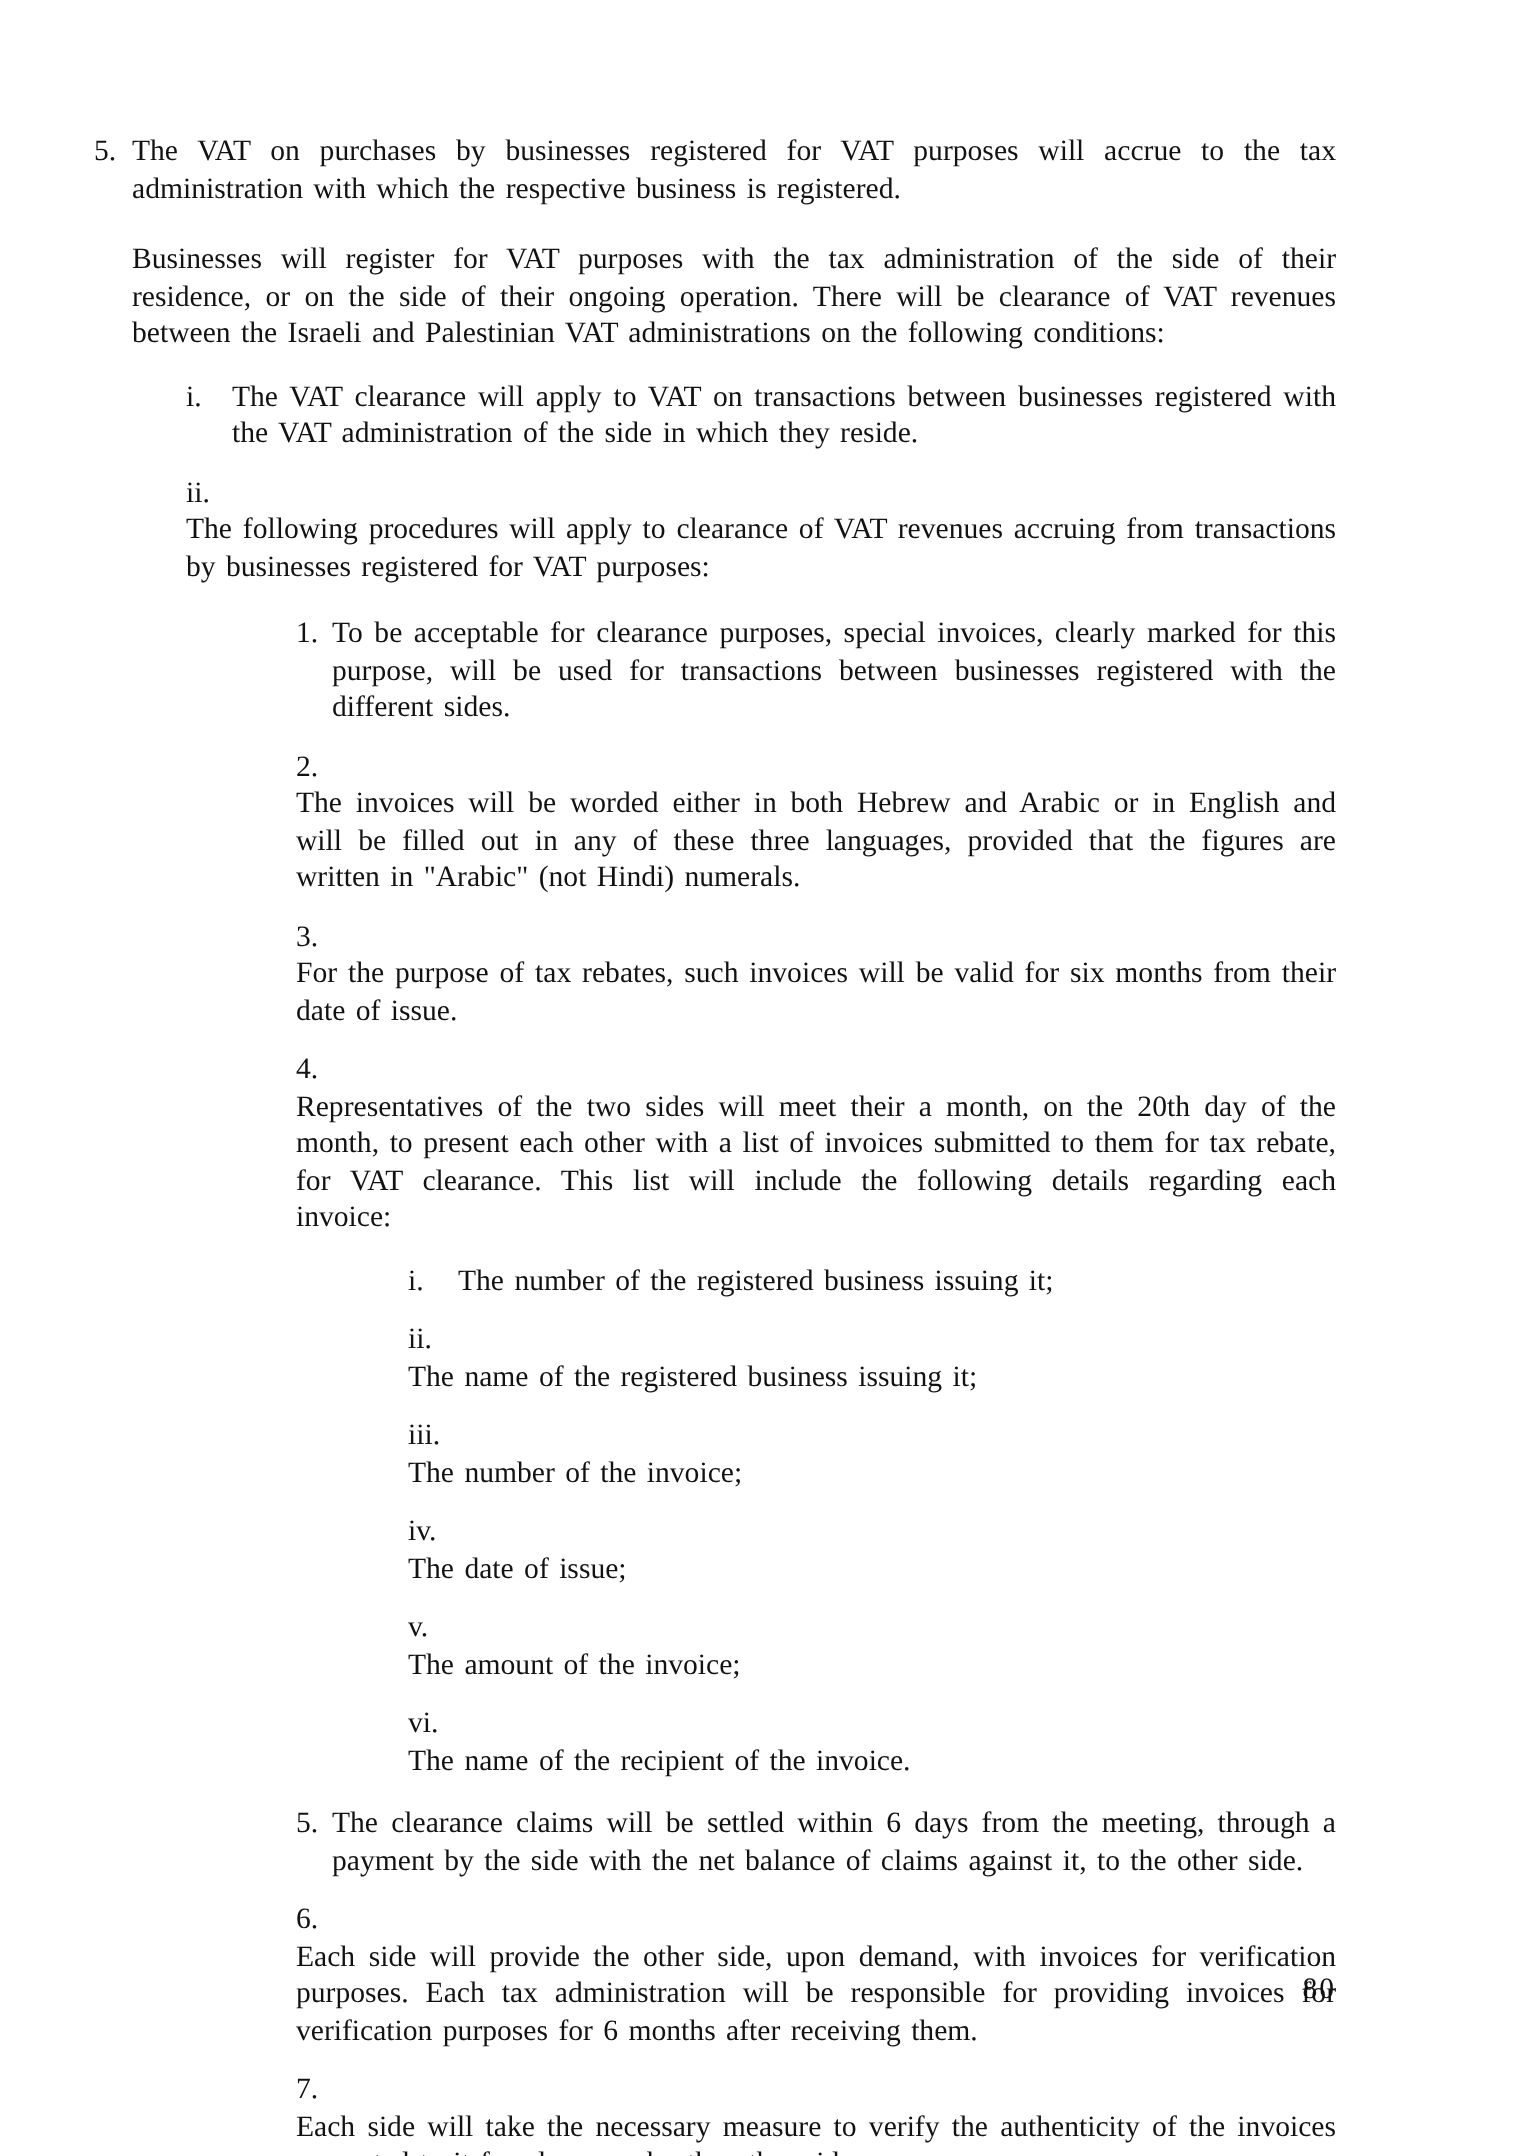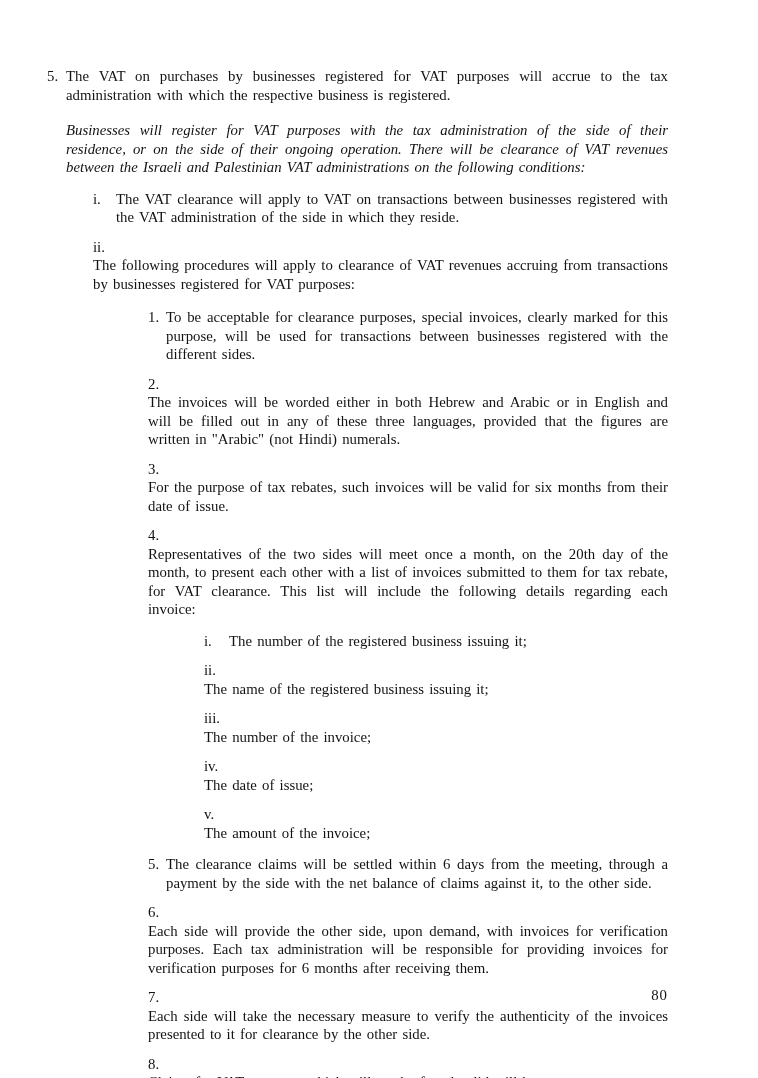--- a/index.html
+++ b/index.html
@@ -18,21 +18,21 @@
     word-spacing: 1.5px;
   }
   .li { display: flex; align-items: flex-start; }
   .li .marker { flex: 0 0 auto; }
   .li .text { flex: 1 1 auto; text-align: justify; }
 
   
   .lvl0 .marker { width: 19px; }
 
   
-  .p-body { margin: 17px 0 0 19px; text-align: justify; font-style: italic; }
+  .p-body { margin: 17px 0 0 19px; text-align: justify; }
 
   
   .lvl1 { margin-left: 46px; }
   .lvl1 .marker { width: 23px; }
 
   
   .lvl2 { margin-left: 101px; }
   .lvl2 .marker { width: 18px; }
 
   
@@ -85,21 +85,21 @@
     <span class="text">The invoices will be worded either in both Hebrew and Arabic or in English and will be filled out in any of these three languages, provided that the figures are written in "Arabic" (not Hindi) numerals.</span>
   </div>
 
   <div class="li lvl2 mt-sm">
     <span class="marker">3.</span>
     <span class="text">For the purpose of tax rebates, such invoices will be valid for six months from their date of issue.</span>
   </div>
 
   <div class="li lvl2 mt-sm">
     <span class="marker">4.</span>
-    <span class="text">Representatives of the two sides will meet once a month, on the 20th day of the month, to present each other with a list of invoices submitted to them for tax rebate, for VAT clearance. This list will include the following details regarding each invoice:</span>
+    <span class="text">Representatives of the two sides will meet their a month, on the 20th day of the month, to present each other with a list of invoices submitted to them for tax rebate, for VAT clearance. This list will include the following details regarding each invoice:</span>
   </div>
 
   <div class="li lvl3 mt-md">
     <span class="marker">i.</span>
     <span class="text">The number of the registered business issuing it;</span>
   </div>
 
   <div class="li lvl3 mt-sm">
     <span class="marker">ii.</span>
     <span class="text">The name of the registered business issuing it;</span>
@@ -113,20 +113,24 @@
   <div class="li lvl3 mt-sm">
     <span class="marker">iv.</span>
     <span class="text">The date of issue;</span>
   </div>
 
   <div class="li lvl3 mt-sm">
     <span class="marker">v.</span>
     <span class="text">The amount of the invoice;</span>
   </div>
 
+  <div class="li lvl3 mt-sm">
+    <span class="marker">vi.</span>
+    <span class="text">The name of the recipient of the invoice.</span>
+  </div>
 
   <div class="li lvl2 mt-md">
     <span class="marker">5.</span>
     <span class="text">The clearance claims will be settled within 6 days from the meeting, through a payment by the side with the net balance of claims against it, to the other side.</span>
   </div>
 
   <div class="li lvl2 mt-sm">
     <span class="marker">6.</span>
     <span class="text">Each side will provide the other side, upon demand, with invoices for verification purposes. Each tax administration will be responsible for providing invoices for verification purposes for 6 months after receiving them.</span>
   </div>

